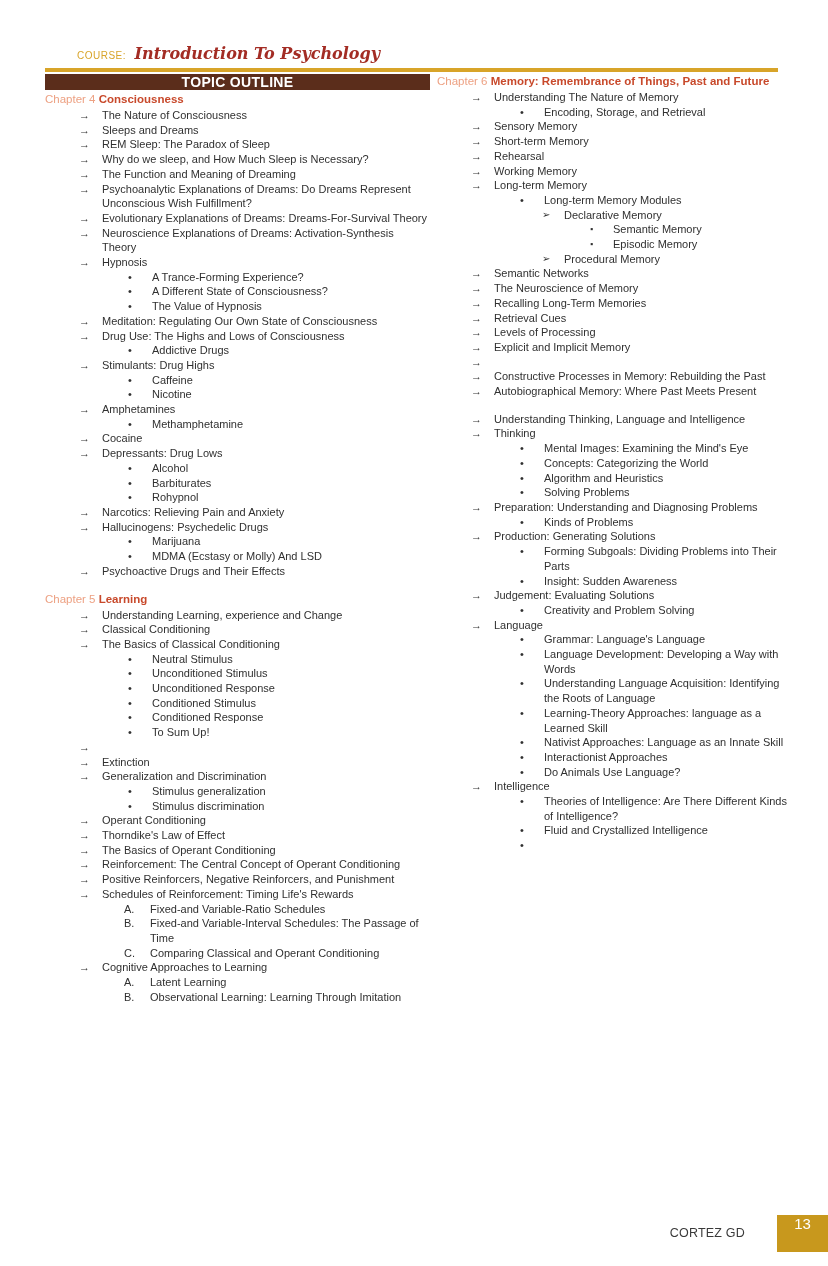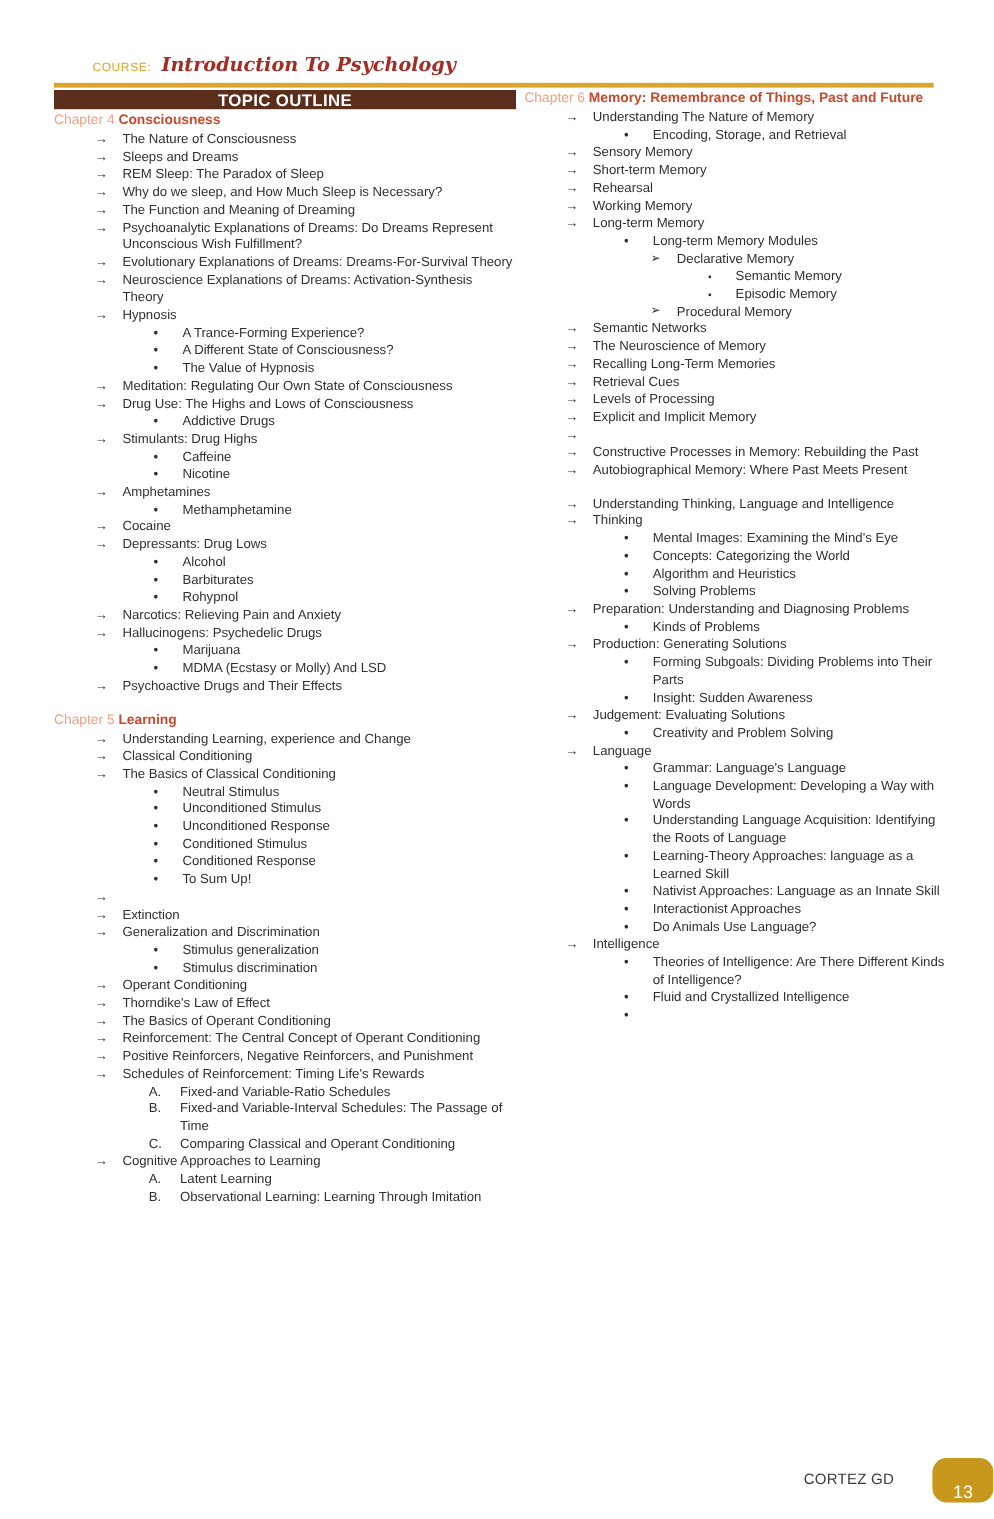--- a/index.html
+++ b/index.html
@@ -40,21 +40,21 @@
   .lvla { padding-left:79px; }  .lvla .mk { width:26px; }
   .lvl3 { padding-left:105px; } .lvl3 .mk { width:22px; font-size:10px; }
   .lvl4 { padding-left:153px; } .lvl4 .mk { width:23px; font-size:8.5px; }
   .footer-author {
     position:absolute; top:1226px; right:83px;
     font-size:12.5px; color:var(--footer,#3A3A3A); letter-spacing:.2px;text-align:right;
   }
   .page-badge {
     position:absolute; top:1215px; right:0; width:51px; height:37px;
     background:var(--goldbox,#C8981D); color:#fff; font-size:15px;
-    display:flex; align-items:flex-end; justify-content:center;border-radius:12px;
+    display:flex; align-items:flex-start; justify-content:center;
   }
 </style>
 </head>
 <body>
 
 <div class="page">
   <div class="course-line">
     <span class="course-label">COURSE:</span>
     <span class="course-title">Introduction To Psychology</span>
   </div>

